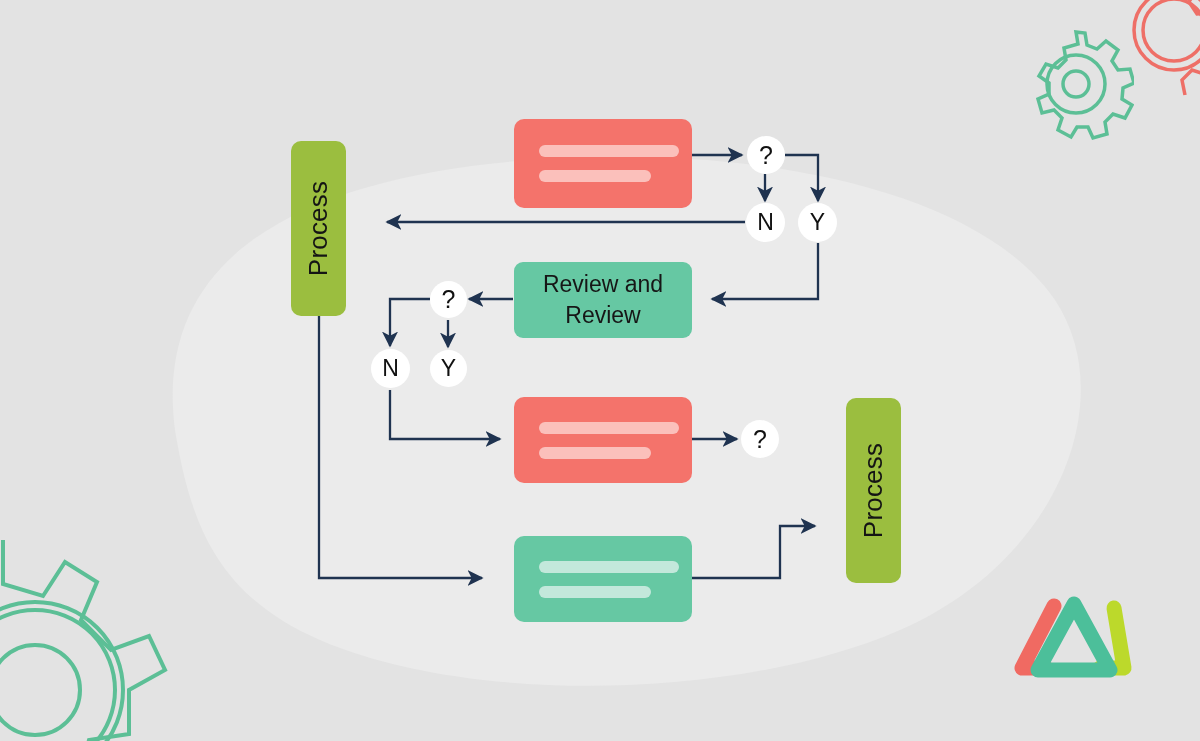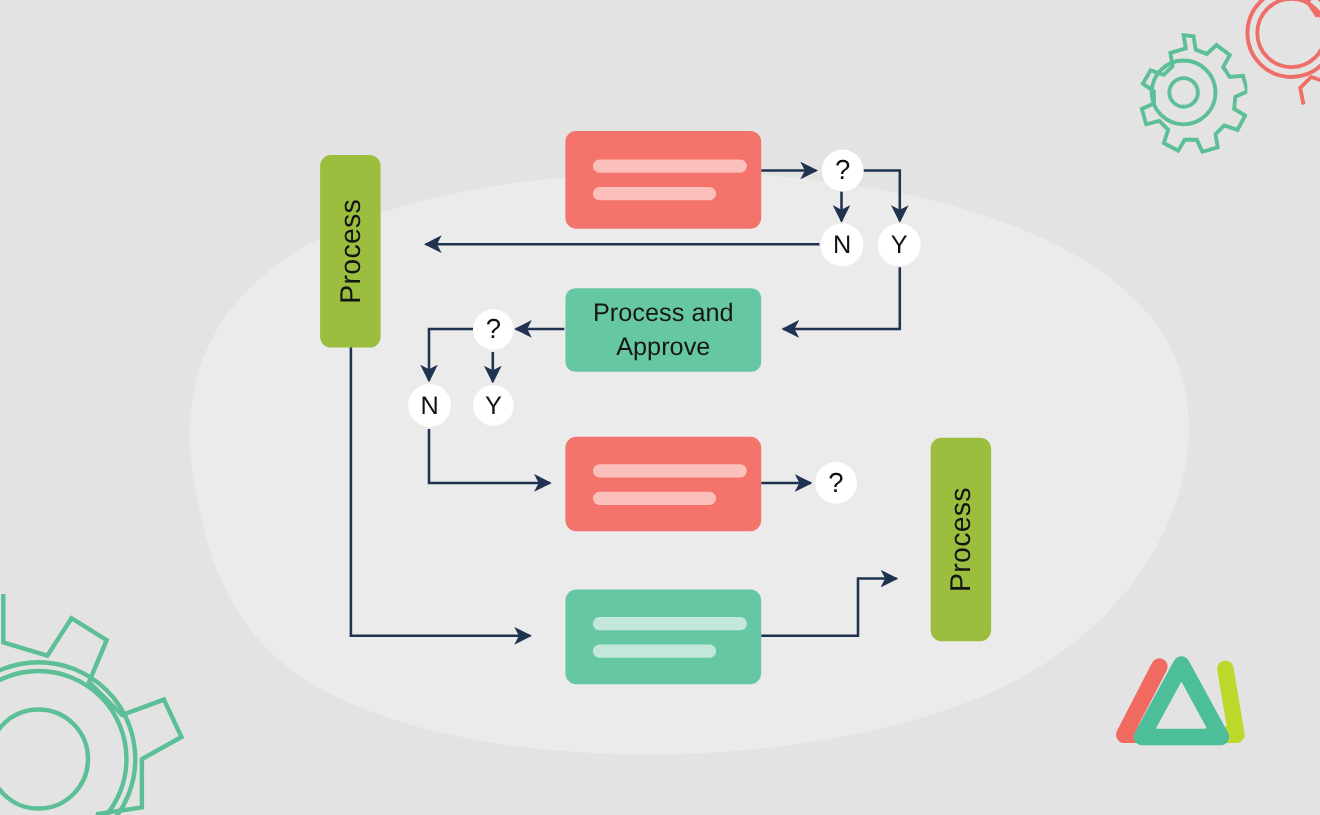--- a/index.html
+++ b/index.html
@@ -196,22 +196,22 @@
     <span>Process</span>
   </div>
 
   <div class="card" style="left:514px;top:119px;width:178px;height:89px;background:#f4736b;">
     <div class="bar long" style="background:#fbc0bb;"></div>
     <div class="bar short" style="background:#fbc0bb;"></div>
   </div>
 
   <div class="labelled-box" style="left:514px;top:262px;width:178px;height:76px;background:#66c8a3;">
     <div>
-      <div>Process and</div>
-      <div>Approve</div>
+      <div>Review and</div>
+      <div>Review</div>
     </div>
   </div>
 
   <div class="card" style="left:514px;top:397px;width:178px;height:86px;background:#f4736b;">
     <div class="bar long" style="background:#fbc0bb;"></div>
     <div class="bar short" style="background:#fbc0bb;"></div>
   </div>
 
   <div class="card" style="left:514px;top:536px;width:178px;height:86px;background:#66c8a3;">
     <div class="bar long" style="background:#c3e8db;"></div>

